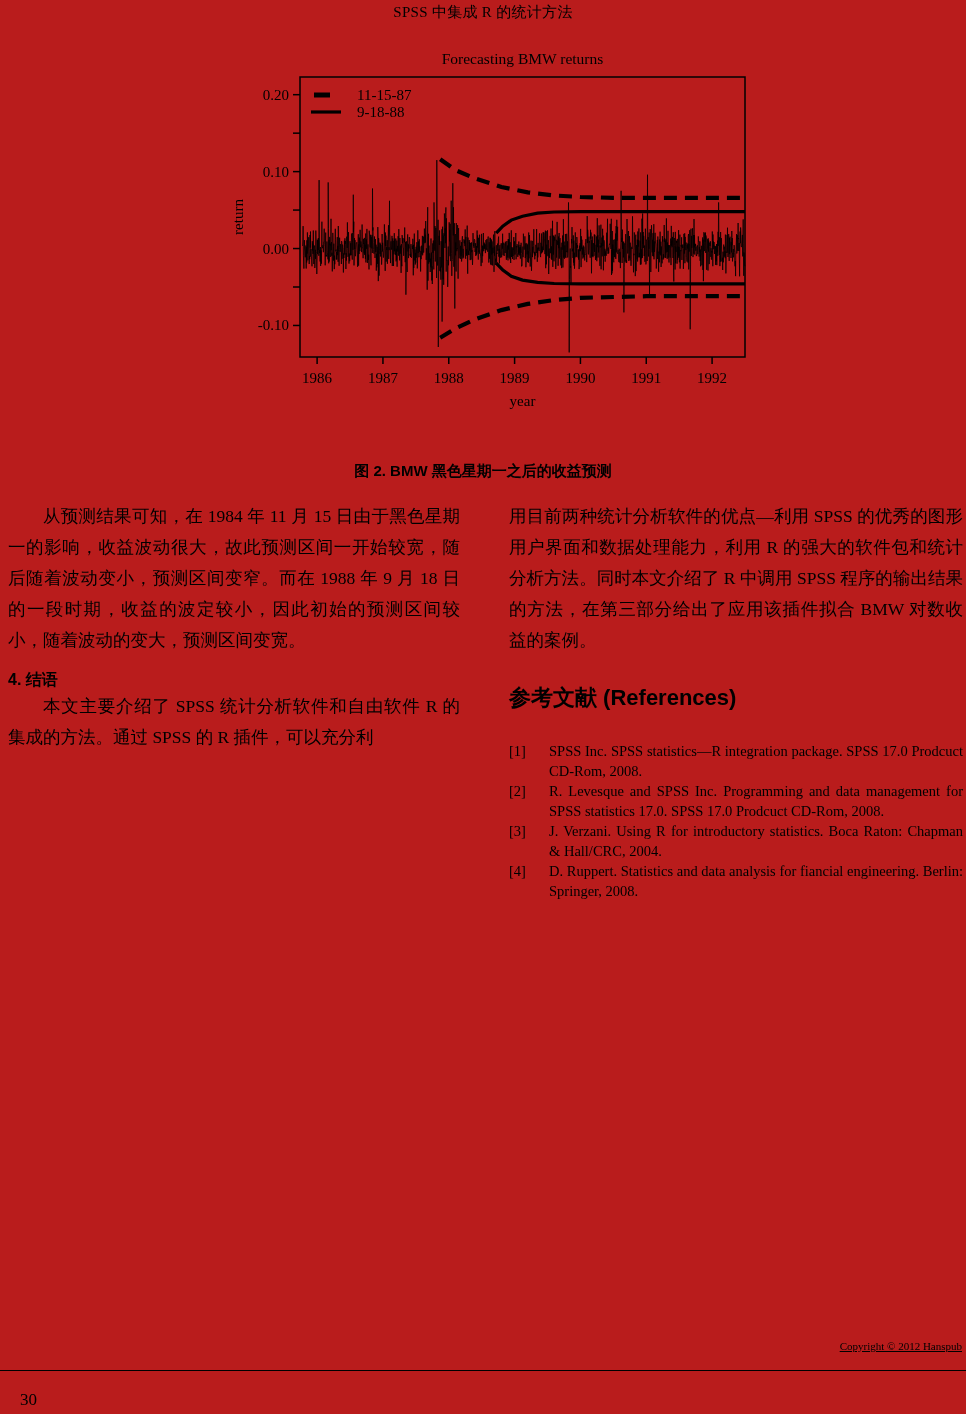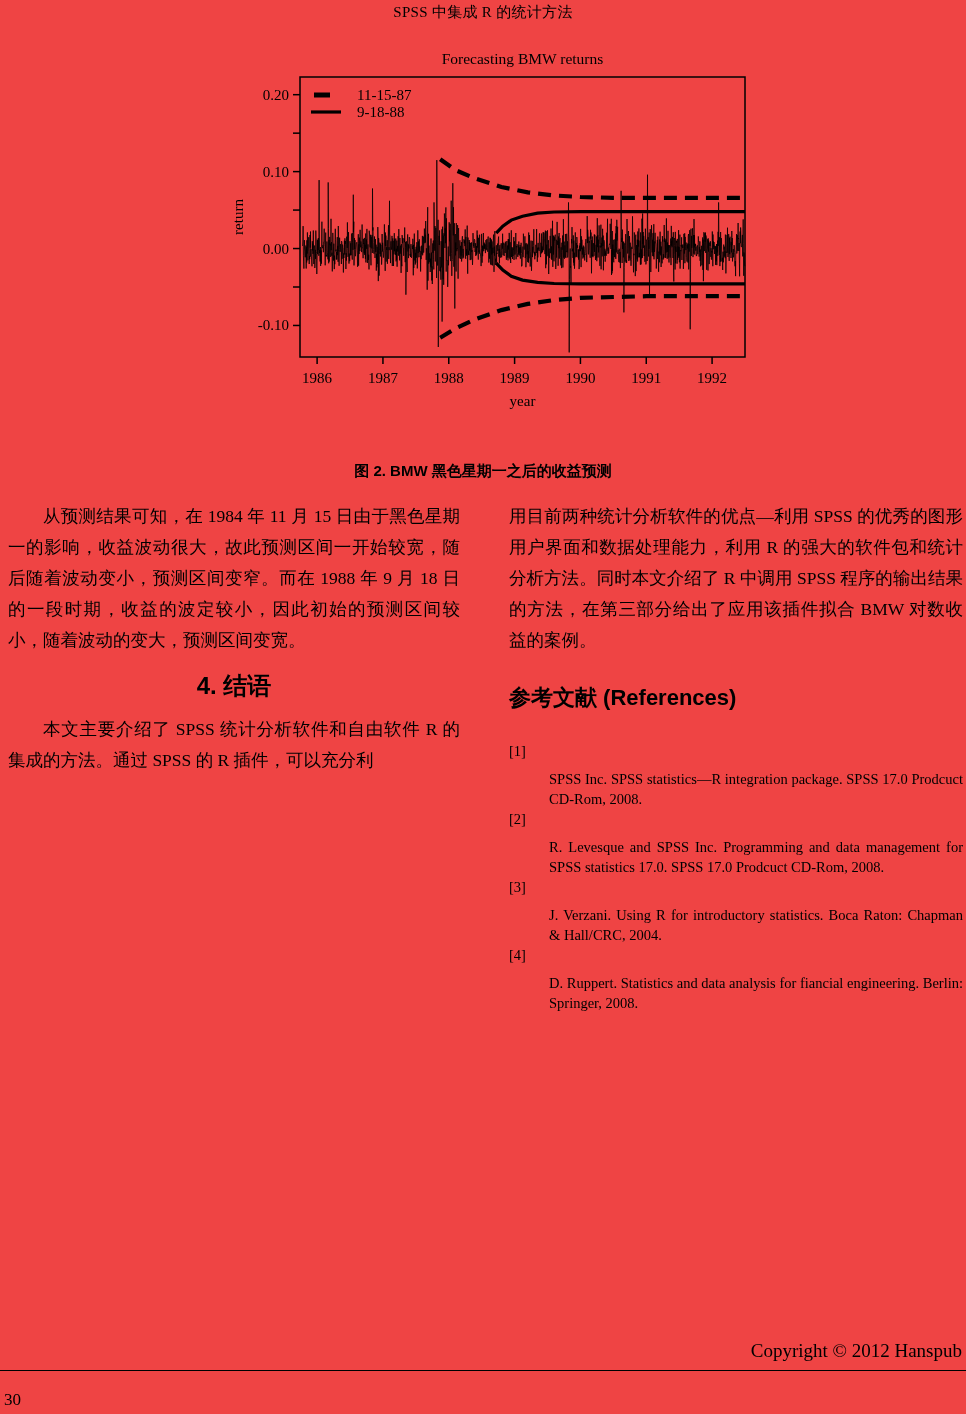--- a/index.html
+++ b/index.html
@@ -1,47 +1,47 @@
 <!DOCTYPE html>
 <html><head>
 <meta charset="utf-8">
 <style>
   html,body{margin:0;padding:0;background:#ffffff;}
   .page{
-    position:relative;width:966px;height:1414px;background:#ef4444;
+    position:relative;width:966px;height:1414px;background:#b91c1c;
     font-family:"Liberation Serif","DejaVu Serif",serif;color:#000;overflow:hidden;
   }
   .header-title{
     position:absolute;top:3px;left:0;width:100%;text-align:center;
     font-size:15px;letter-spacing:.3px;
   }
   .figure-wrap{position:absolute;left:230px;top:48px;width:520px;height:372px;}
   .caption{position:absolute;left:0;width:100%;text-align:center;font-weight:bold;}
   .caption-en{top:443px;font-size:15px;}
   .caption-zh{top:462px;font-size:15px;font-family:"Liberation Sans","DejaVu Sans",sans-serif;}
   .col{position:absolute;top:501px;}
   .col-left{left:8px;width:452px;}
   .col-right{left:509px;width:454px;}
   .col p{margin:0;font-size:17.5px;line-height:31px;text-align:justify;}
   .indent{text-indent:2em;}
   .h-conclusion{
     font-family:"Liberation Sans","DejaVu Sans",sans-serif;
-    font-size:24px;font-weight:bold;margin:14px 0 12px 0;text-align:center;
+    font-size:16px;font-weight:bold;margin:14px 0 0 0;
   }
   .h-refs{
     font-family:"Liberation Sans","DejaVu Sans",sans-serif;
     font-size:22px;font-weight:bold;margin:27px 0 29px 0;
   }
   .refs{font-size:14.5px;line-height:19.5px;}
   .ref-row{display:flex;margin:0 0 1px 0;}
   .ref-num{flex:none;width:40px;}
-  .ref-text{flex:1;text-align:justify;margin-top:28px;}
+  .ref-text{flex:1;text-align:justify;}
   .footer-line{position:absolute;left:0;right:0;top:1370px;border-top:1.4px solid #000;}
-  .footer-page{position:absolute;left:4px;top:1390px;font-size:17px;}
-  .footer-copy{position:absolute;right:4px;top:1340px;font-size:19px;}
+  .footer-page{position:absolute;left:20px;top:1390px;font-size:17px;}
+  .footer-copy{position:absolute;right:4px;top:1340px;font-size:11px;text-decoration:underline;}
   svg text{font-family:"Liberation Serif","DejaVu Serif",serif;fill:#000;}
 </style>
 </head>
 <body>
 
 <div class="page">
 
   <div class="header-title">SPSS 中集成 R 的统计方法</div>
 
   <div class="figure-wrap">

